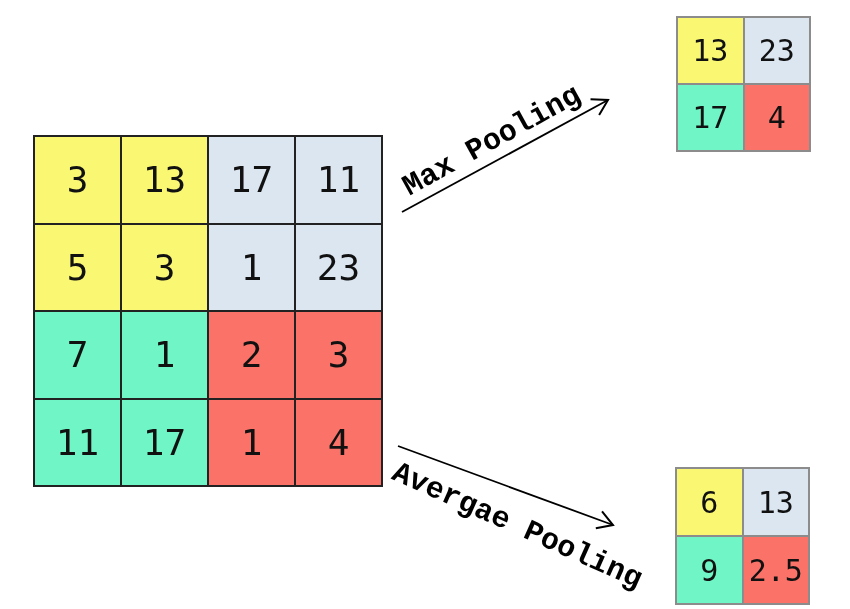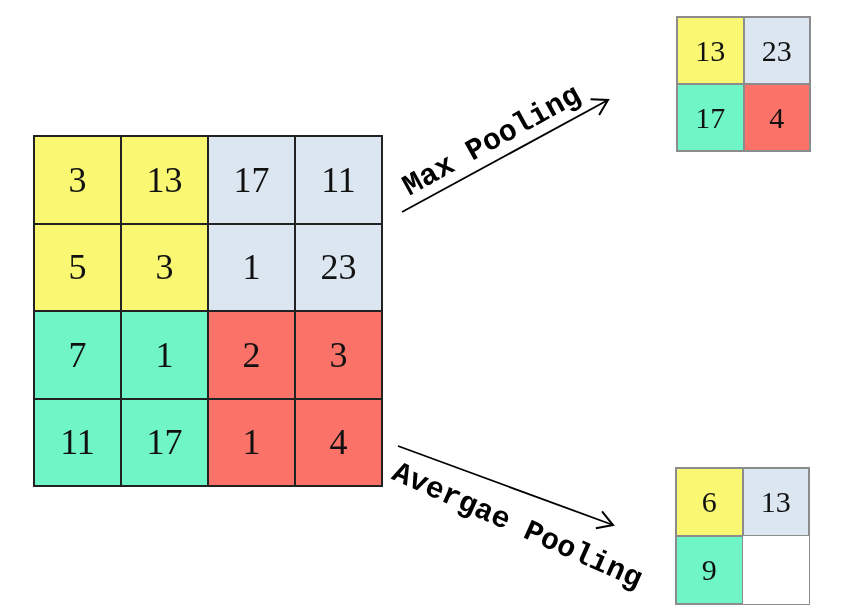--- a/index.html
+++ b/index.html
@@ -14,21 +14,20 @@
     background: #ffffff;
     overflow: hidden;
     font-family: "DejaVu Sans Mono", monospace;
   }
   .matrix {
     position: absolute;
     display: grid;
     grid-template-columns: repeat(var(--n), 1fr);
     grid-template-rows: repeat(var(--n), 1fr);
     box-sizing: border-box;
-    font-family: Liberation Serif, serif;
   }
   .matrix .cell {
     display: flex;
     align-items: center;
     justify-content: center;
     box-sizing: border-box;
     color: #111111;
     user-select: none;
   }
   #input-matrix {
@@ -133,15 +132,16 @@
     <div class="cell" style="background-color: rgb(250, 248, 115);">13</div>
     <div class="cell" style="background-color: rgb(219, 230, 241);">23</div>
     <div class="cell" style="background-color: rgb(111, 245, 198);">17</div>
     <div class="cell" style="background-color: rgb(250, 114, 104);">4</div>
   </div>
 
   <div class="matrix output-matrix" id="avg-output">
     <div class="cell" style="background-color: rgb(250, 248, 115);">6</div>
     <div class="cell" style="background-color: rgb(219, 230, 241);">13</div>
     <div class="cell" style="background-color: rgb(111, 245, 198);">9</div>
+    <div class="cell" style="background-color: rgb(250, 114, 104);">2.5</div>
   </div>
 
 </div>
 
 </body></html>

